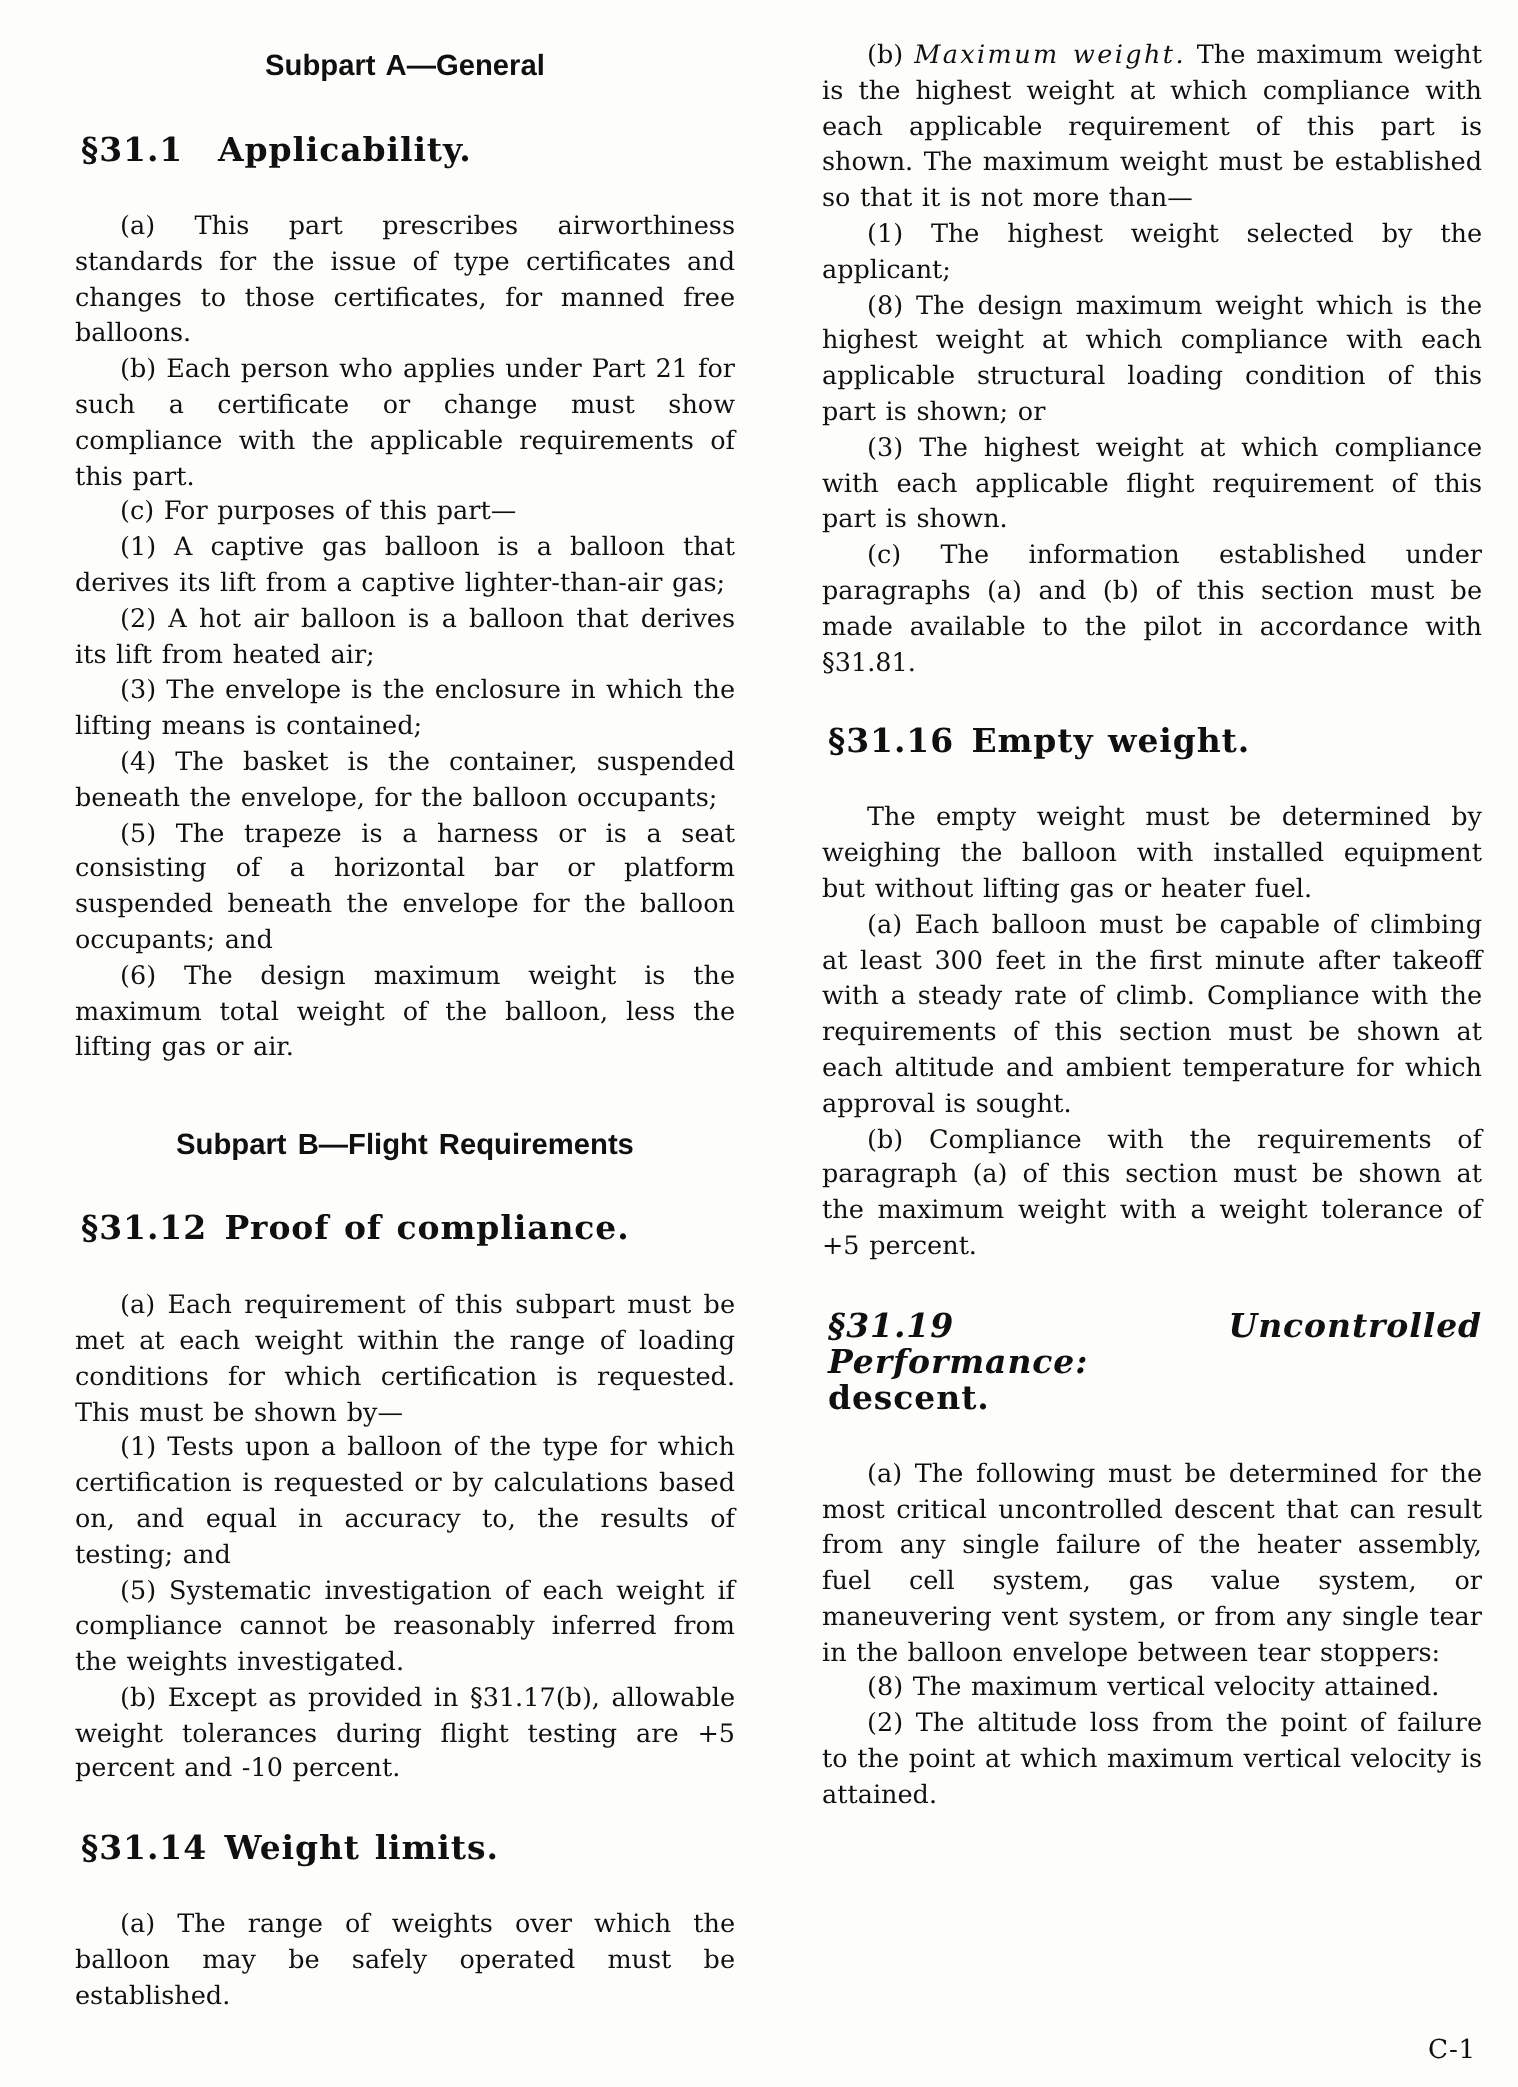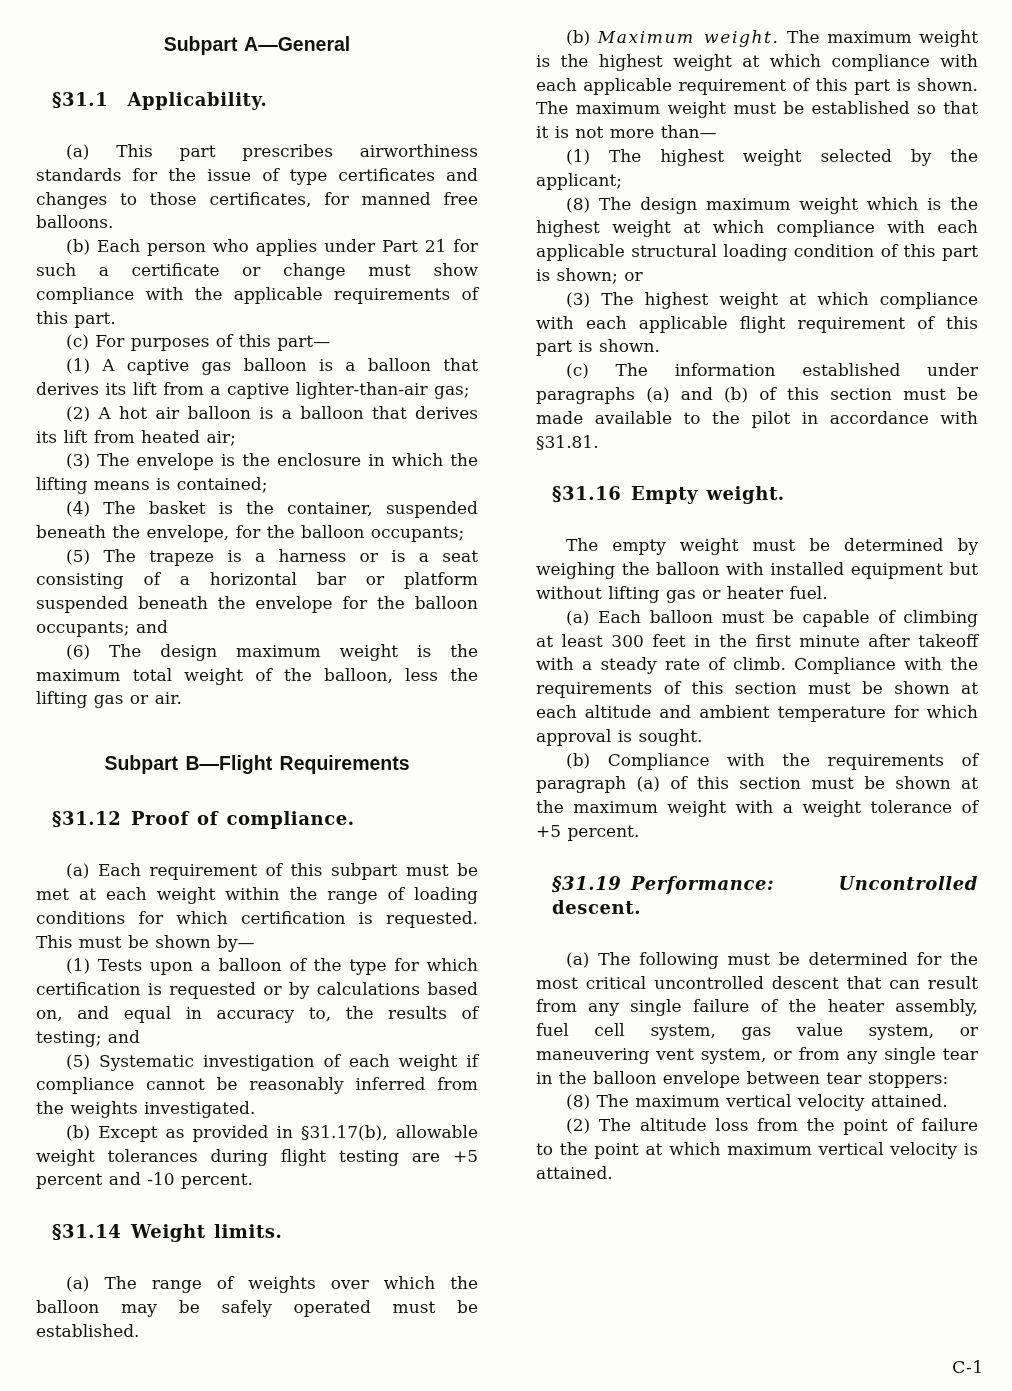--- a/index.html
+++ b/index.html
@@ -8,21 +8,21 @@
     height: 1391px;
     background: #fdfdfc;
     color: #101010;
     font-family: "DejaVu Serif", "Liberation Serif", serif;
     position: relative;
     overflow: hidden;
   }
   .page {
     position: absolute;
     inset: 0;
-    padding: 26px 24px 0 36px;
+    padding: 26px 24px 0 50px;
   }
   .columns {
     display: flex;
     gap: 58px;
   }
   .col { width: 442px; }
 
   p.para {
     font-size: 17px;
     line-height: 23.8px;
@@ -40,26 +40,26 @@
     font-weight: 700;
     font-size: 19.5px;
     line-height: 24px;
     text-align: center;
     word-spacing: 2px;
     margin: 6px 0 32px 0;
   }
   .col > h1.subpart:not(:first-child) { margin-top: 40px; }
 
   h2.section {
-    font-size: 18px;
+    font-size: 22px;
     font-weight: 700;
     line-height: 24px;
     letter-spacing: 0.6px;
     word-spacing: 1.5px;
-    margin: 28px 0 28px 16px;
+    margin: 28px 0 28px 4px;
     text-align: left;
   }
   h2.section .l1 {
     display: flex;
     justify-content: space-between;
     font-style: italic;
   }
   h2.section .l2 { display: block; }
 
   .pageno {

